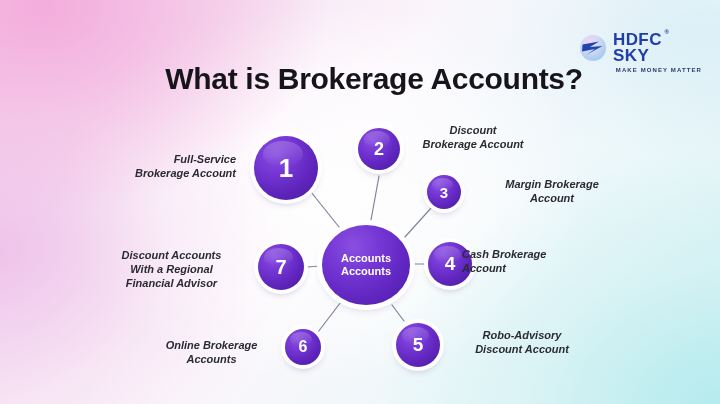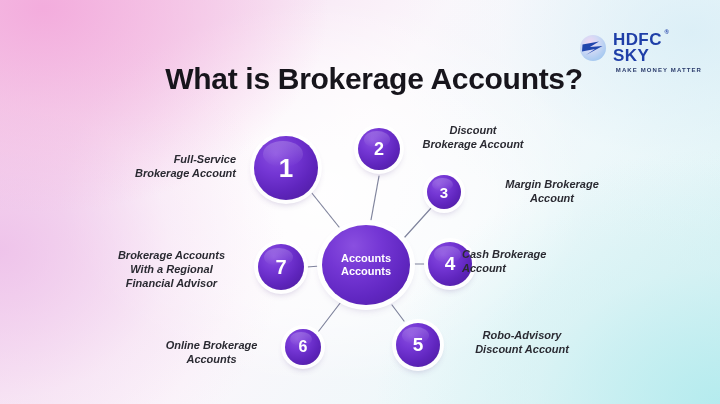--- a/index.html
+++ b/index.html
@@ -228,21 +228,21 @@
 
     <div class="node" style="left:303px; top:347px; width:36px; height:36px; font-size:16px;">
       <span>6</span>
     </div>
     <div class="label left" style="left:145px; top:338px; width:133px; text-align:center;">Online Brokerage
 Accounts</div>
 
     <div class="node" style="left:281px; top:267px; width:46px; height:46px; font-size:20px;">
       <span>7</span>
     </div>
-    <div class="label left" style="left:100px; top:248px; width:143px; text-align:center;">Brokerage Accounts
+    <div class="label left" style="left:100px; top:248px; width:143px; text-align:center;">Discount Accounts
 With a Regional
 Financial Advisor</div>
 
     <div class="center-node">
       <div>
         <div>Accounts</div>
         <div>Accounts</div>
       </div>
     </div>
 

